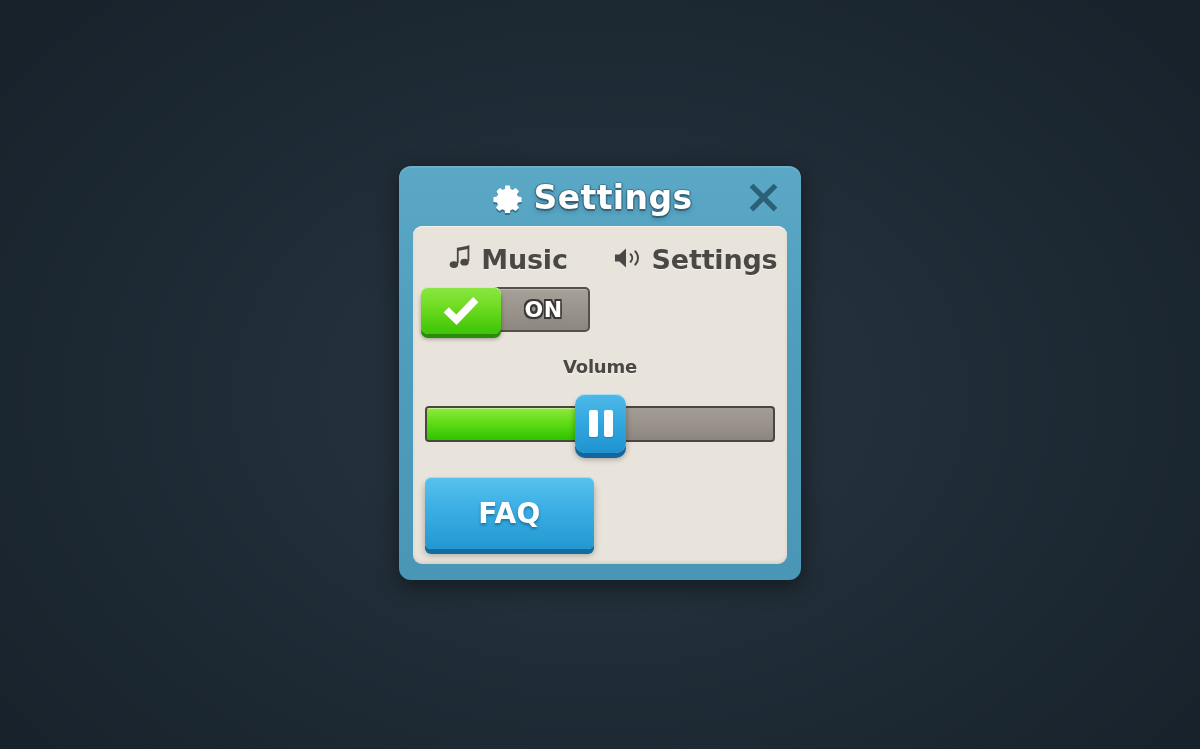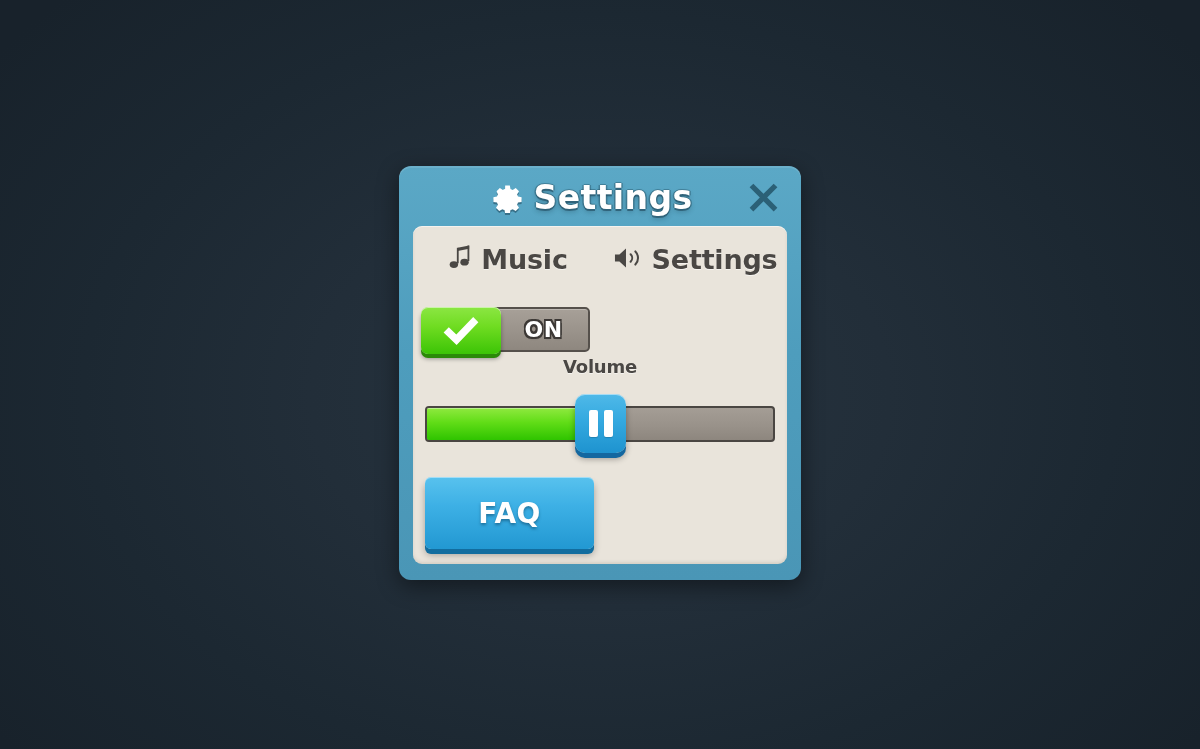--- a/index.html
+++ b/index.html
@@ -145,21 +145,20 @@
     left: 0;
     top: 61px;
     width: 100%;
     display: flex;
   }
   .toggle-cell {
     width: 50%;
     display: flex;
     align-items: flex-end;
     justify-content: center;
-    margin-top: 20px;
   }
 
   .toggle {
     position: relative;
     display: flex;
     align-items: stretch;
     height: 47px;
     cursor: pointer;
   }
 

